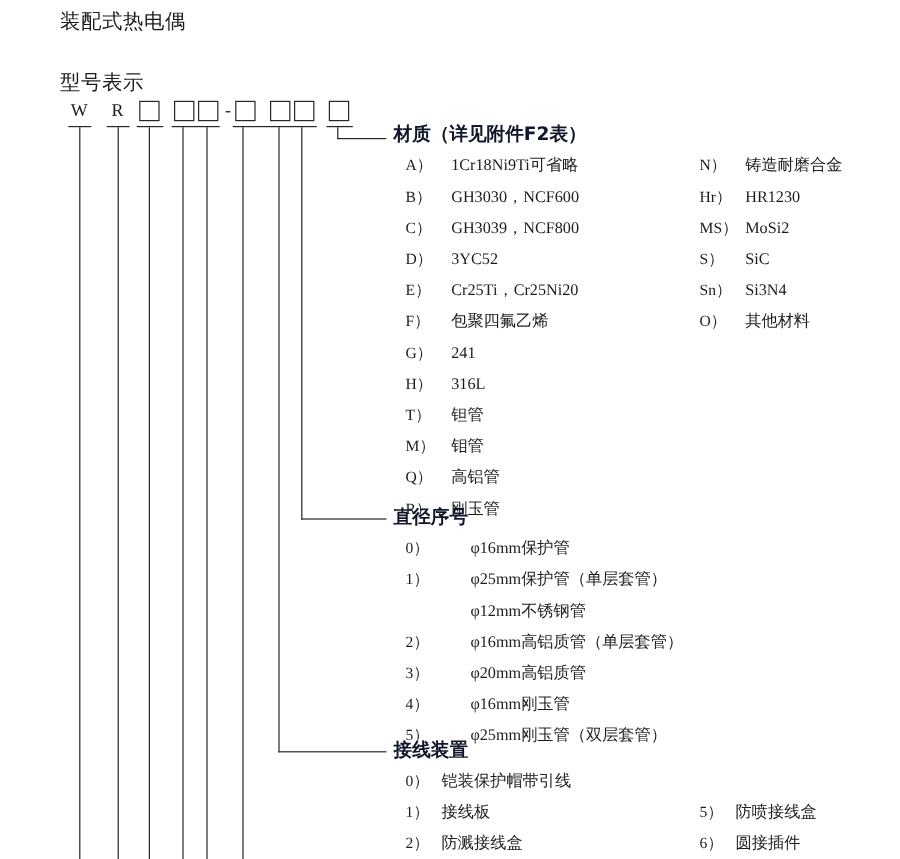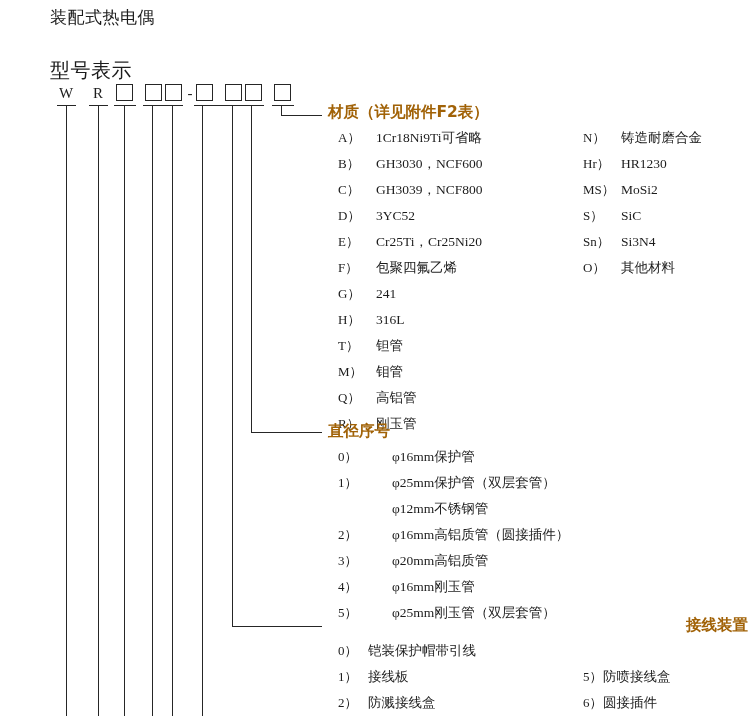--- a/index.html
+++ b/index.html
@@ -20,21 +20,21 @@
     position: absolute;
     left: 50px; top: 6px;
     font-size: 17px;
     font-family: Liberation Sans, sans-serif;
     letter-spacing: 0.5px;
     white-space: nowrap;
   }
   .sec-title {
     position: absolute;
     left: 50px; top: 57px;
-    font-size: 20px;
+    font-size: 17px;
     font-family: Liberation Mono, monospace;
     letter-spacing: 0.5px;
     white-space: nowrap;
   }
 
   
   .code-row {
     position: absolute;
     left: 0; top: 84px;
     width: 310px; height: 24px;
@@ -80,21 +80,21 @@
   }
 
   
   .block { position: absolute; }
   .block-head {
     font-family: "DejaVu Sans", "Liberation Sans", sans-serif;
     font-weight: bold;
     font-size: 15.5px;
     line-height: 18px;
     white-space: nowrap;
-    color: #a16207;
+    color: #0f172a;
   }
   .opt-list { position: relative; margin: 0; padding: 0; }
   .opt-row {
     position: relative;
     height: 26px;
     white-space: nowrap;
   }
   .opt-key {
     position: absolute;
     left: 0; top: 0;
@@ -113,21 +113,21 @@
   }
   .opt-val.cont {  }
 
   
   .mat-val  { left: 38px; }
   .mat-r-key{ left: 0; }
   .mat-r-val{ left: 38px; }
   .dia-val  { left: 54px; }
   .wire-val { left: 30px; }
   .wire-r-key { left: 0; }
-  .wire-r-val { left: 8px; padding-left: 12px; }
+  .wire-r-val { left: 18px; padding-left: 12px; }
 </style>
 </head>
 <body>
 
 <div class="doc-title">装配式热电偶</div>
 <div class="sec-title">型号表示</div>
 
 <div class="code-row">
   <div class="code-cell code-letter" style="left:58px;">W</div>
   <div class="code-cell code-letter" style="left:90px;">R</div>
@@ -249,46 +249,46 @@
 <div class="block" style="left:328px; top:422px; width:400px;">
   <div class="block-head">直径序号</div>
 
   <div class="opt-list" style="position:absolute; left:10px; top:24px;">
     <div class="opt-row">
       <span class="opt-key">0）</span>
       <span class="opt-val dia-val">φ16mm保护管</span>
     </div>
     <div class="opt-row">
       <span class="opt-key">1）</span>
-      <span class="opt-val dia-val">φ25mm保护管（双层套管）</span>
+      <span class="opt-val dia-val">φ25mm保护管（单层套管）</span>
     </div>
     <div class="opt-row">
       <span class="opt-key"></span>
       <span class="opt-val dia-val cont">φ12mm不锈钢管</span>
     </div>
     <div class="opt-row">
       <span class="opt-key">2）</span>
-      <span class="opt-val dia-val">φ16mm高铝质管（圆接插件）</span>
+      <span class="opt-val dia-val">φ16mm高铝质管（单层套管）</span>
     </div>
     <div class="opt-row">
       <span class="opt-key">3）</span>
       <span class="opt-val dia-val">φ20mm高铝质管</span>
     </div>
     <div class="opt-row">
       <span class="opt-key">4）</span>
       <span class="opt-val dia-val">φ16mm刚玉管</span>
     </div>
     <div class="opt-row">
       <span class="opt-key">5）</span>
       <span class="opt-val dia-val">φ25mm刚玉管（双层套管）</span>
     </div>
   </div>
 </div>
 
-<div class="block" style="left:328px; top:616px; width:420px;text-align:right;">
+<div class="block" style="left:328px; top:616px; width:420px;">
   <div class="block-head">接线装置</div>
 
   <div class="opt-list" style="position:absolute; left:10px; top:24px;">
     <div class="opt-row">
       <span class="opt-key">0）</span>
       <span class="opt-val wire-val">铠装保护帽带引线</span>
     </div>
     <div class="opt-row">
       <span class="opt-key">1）</span>
       <span class="opt-val wire-val">接线板</span>

